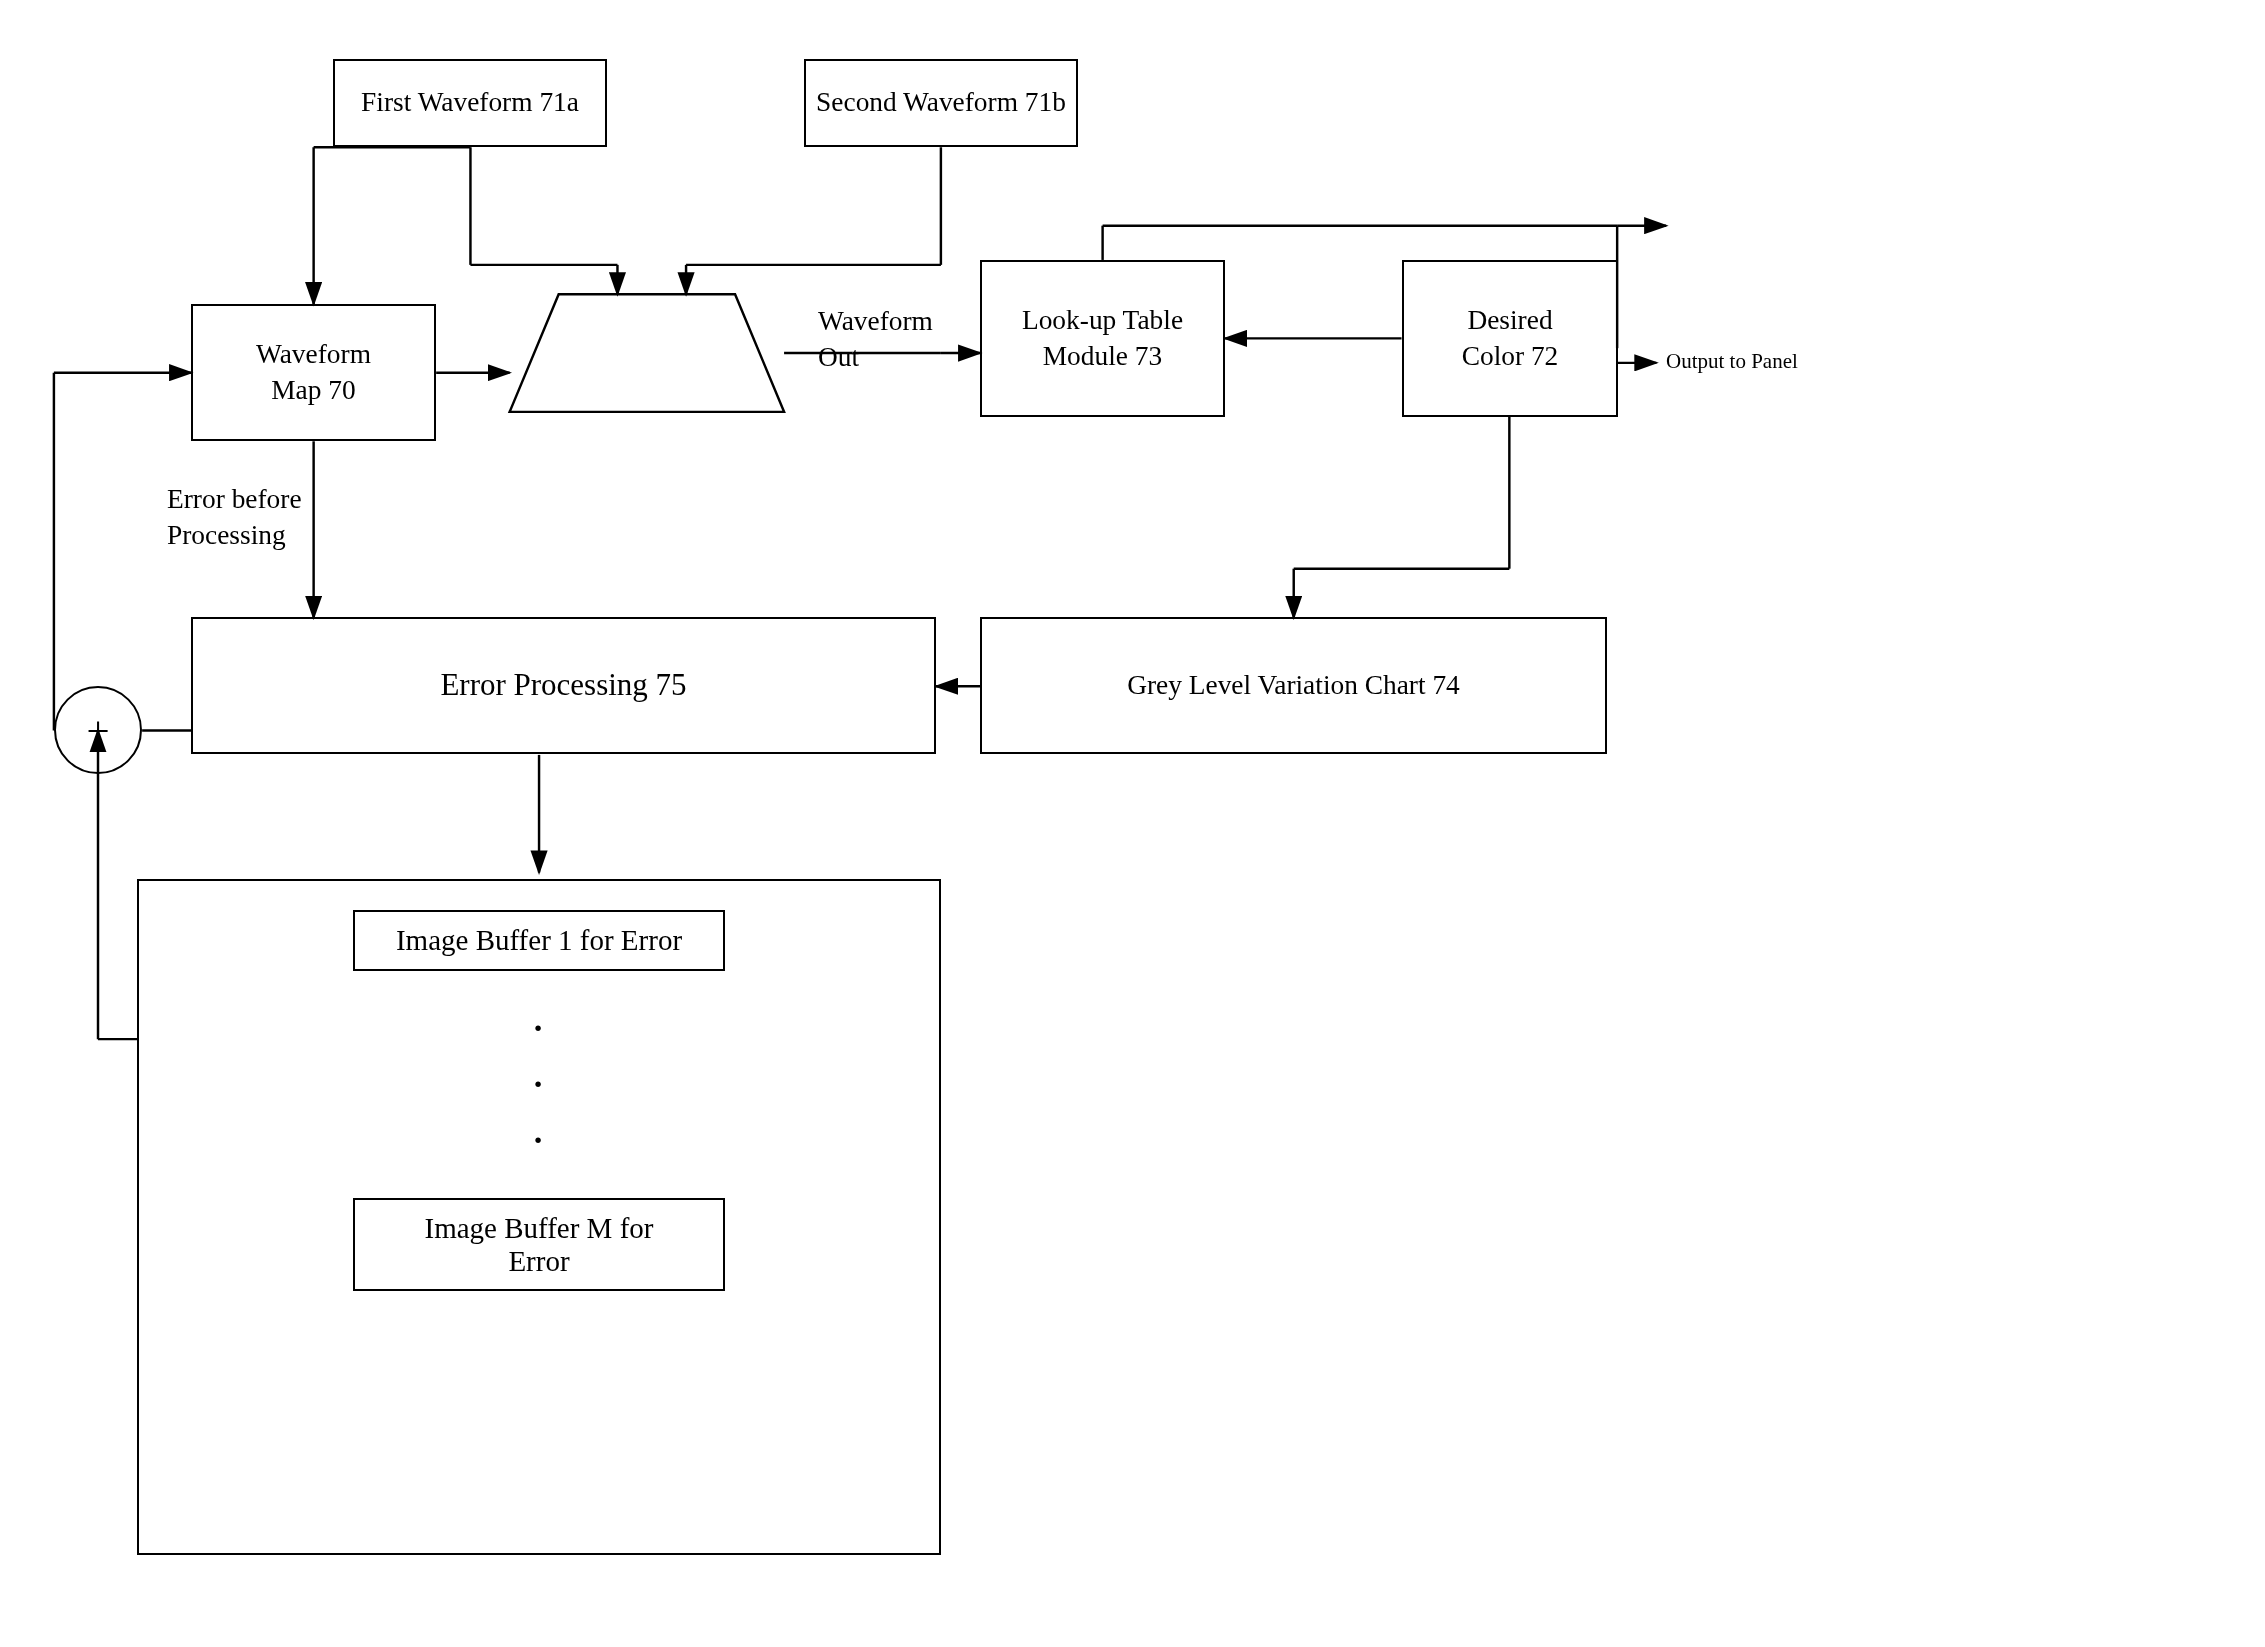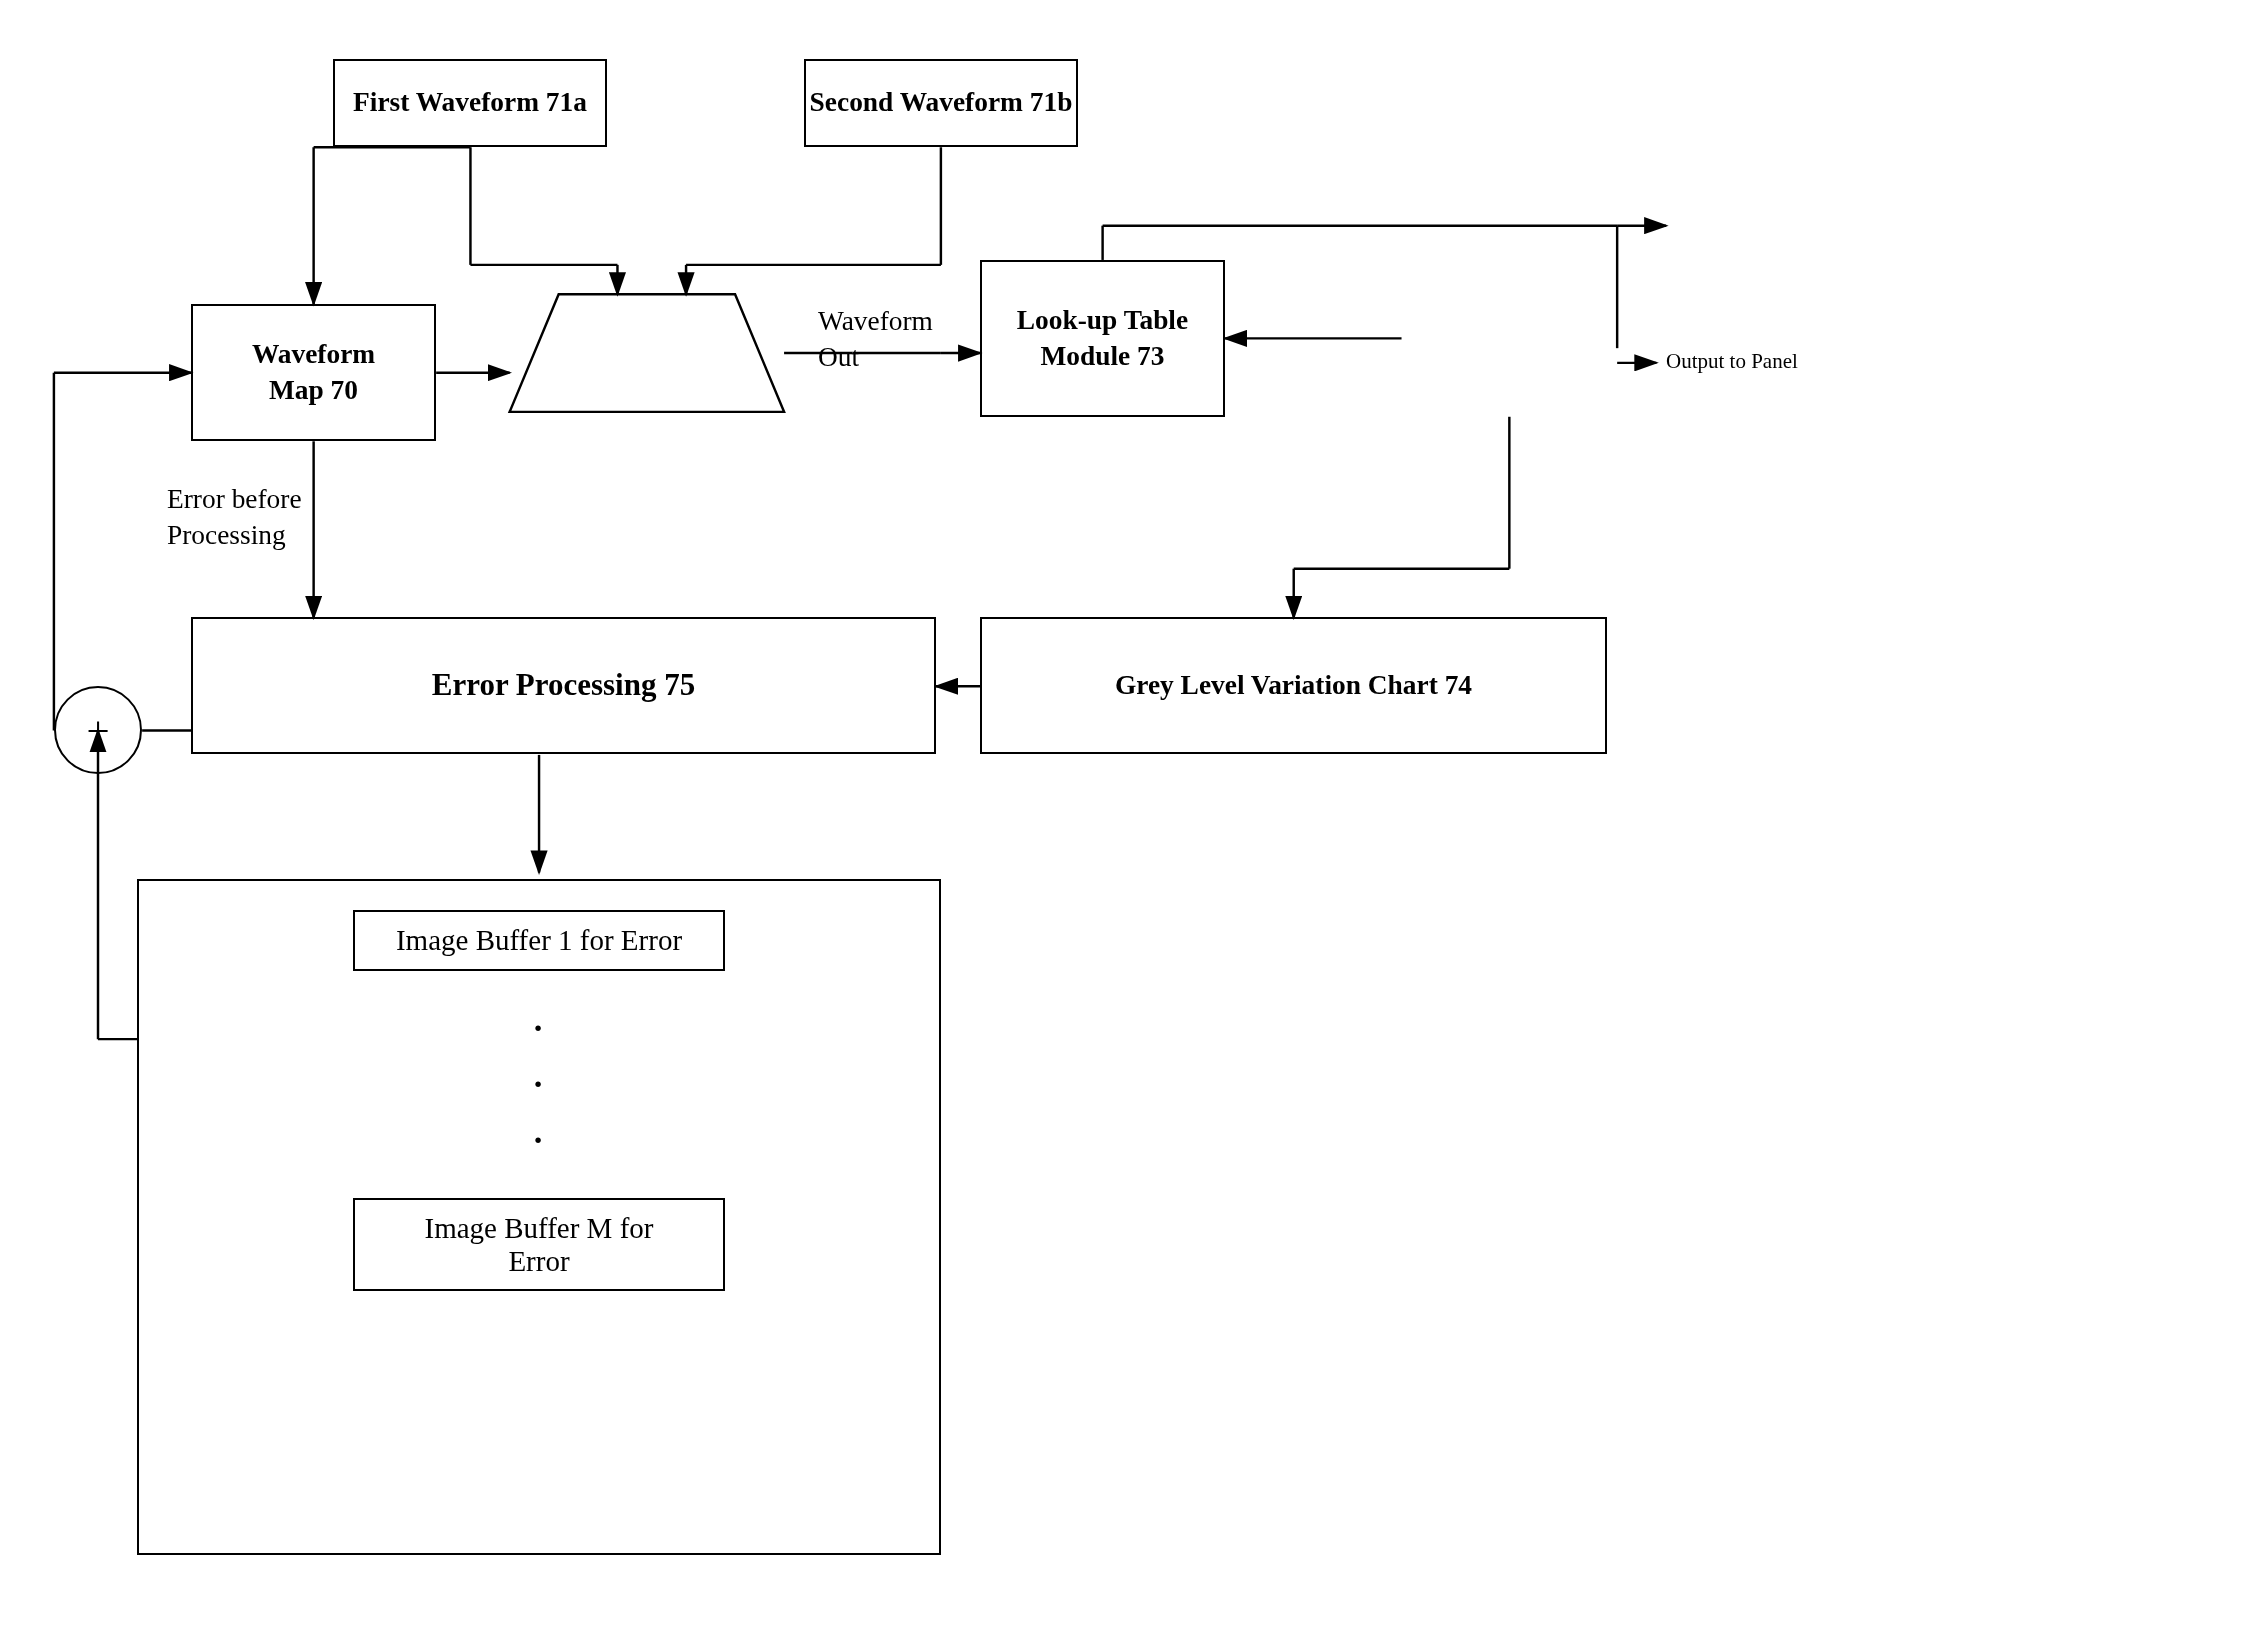--- a/index.html
+++ b/index.html
@@ -20,21 +20,20 @@
     .box {
       position: absolute;
       border: 2.5px solid #000;
       background: #fff;
       display: flex;
       align-items: center;
       justify-content: center;
       text-align: center;
       font-size: 31px;
       line-height: 1.3;
-      font-weight: bold;
     }
     .box-large {
       position: absolute;
       border: 2.5px solid #000;
       background: #fff;
       display: flex;
       flex-direction: column;
       align-items: center;
       justify-content: flex-start;
       padding: 29px 19.6px;
@@ -98,20 +97,23 @@
   </div>
 
   <div class="box" style="left:980px; top:617px; width:627px; height:137px; font-size:27.4px;">
     <span>Grey Level Variation Chart 74</span>
   </div>
 
   <div class="box" style="left:980px; top:260px; width:245px; height:157px; font-size:27.4px;">
     <span>Look-up Table<br>Module 73</span>
   </div>
 
+  <div class="box" style="left:1402px; top:260px; width:216px; height:157px; font-size:27.4px;">
+    <span>Desired<br>Color 72</span>
+  </div>
 
   <div class="box-large" style="left:137px; top:872px; width:804px; height:676px;">
     <div class="inner-box">
       <span>Image Buffer 1 for Error</span>
     </div>
     <div style="font-size:47px; line-height:1.2; text-align:center; letter-spacing:2px;">·<br>·<br>·</div>
     <div class="inner-box">
       <span>Image Buffer M for Error</span>
     </div>
   </div>

